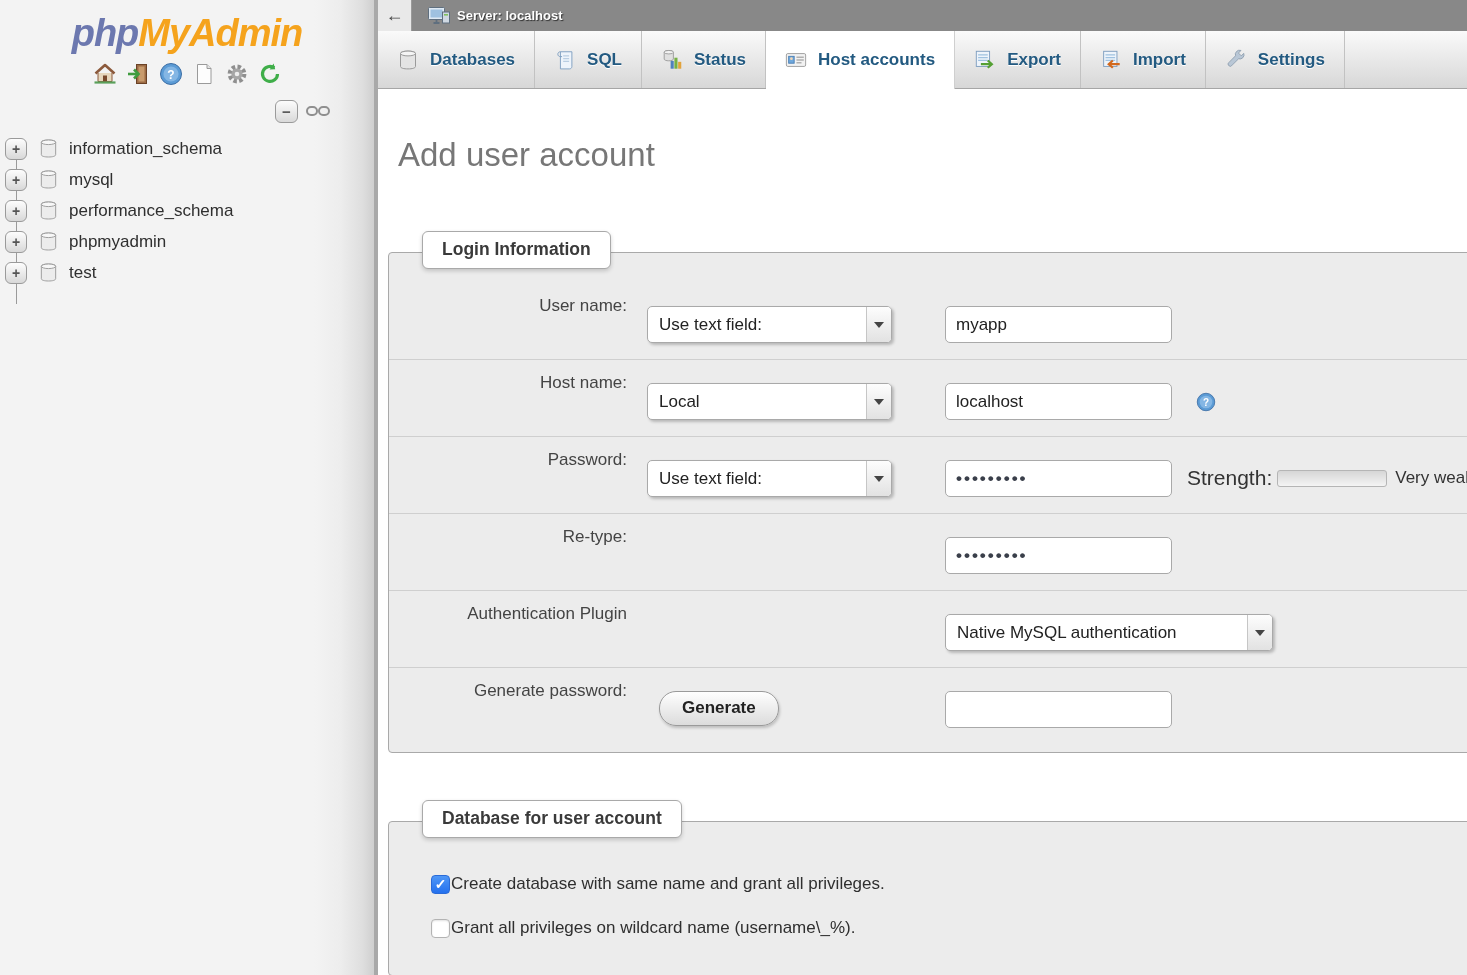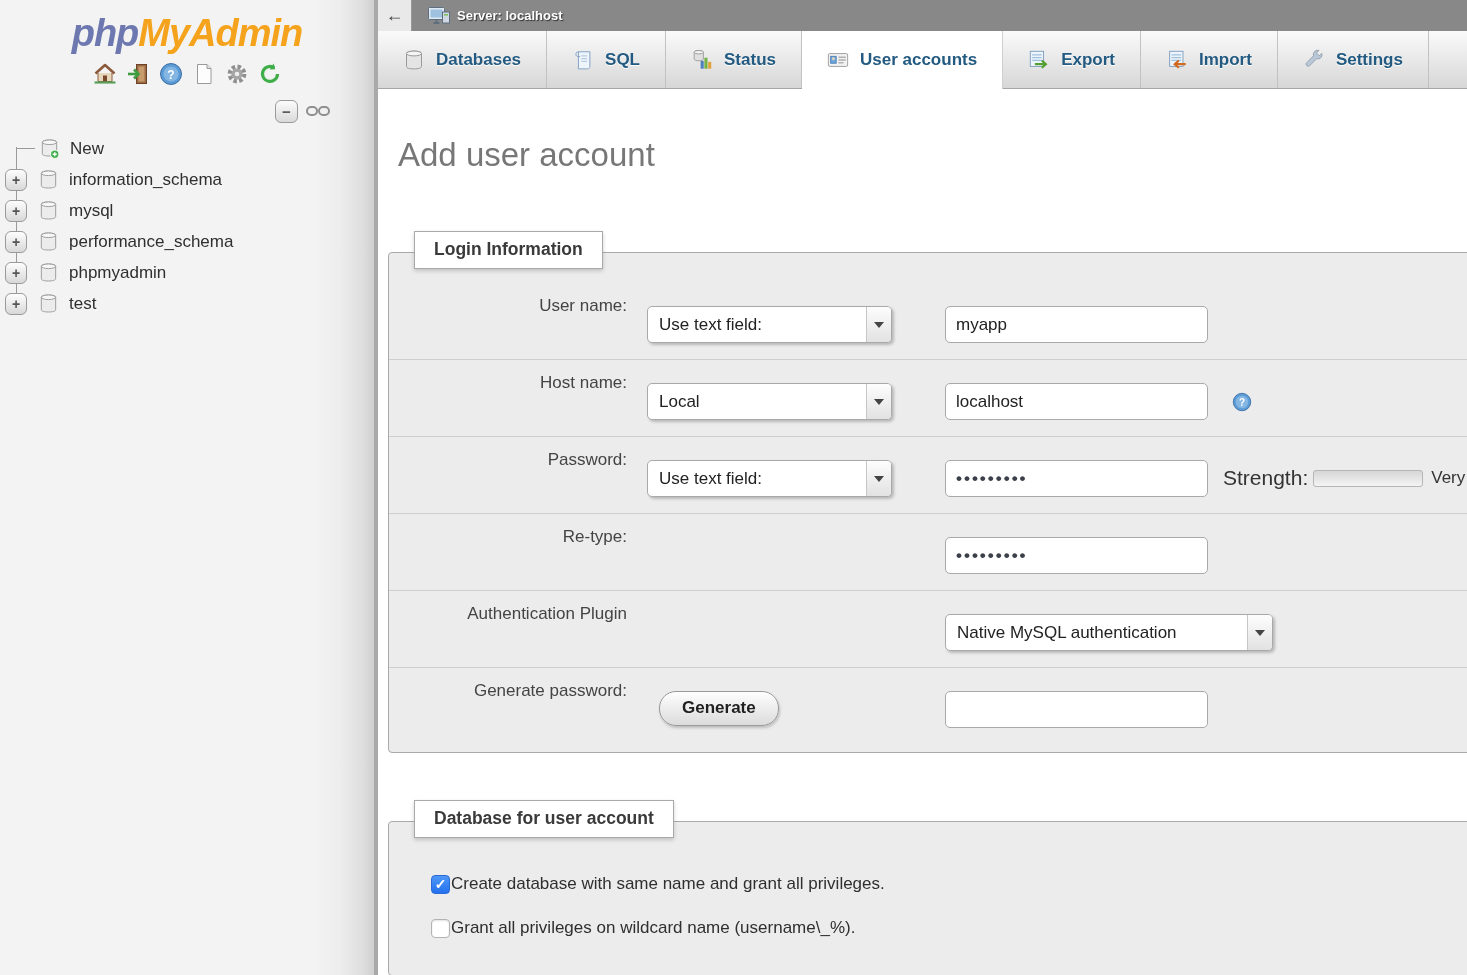--- a/index.html
+++ b/index.html
@@ -41,52 +41,52 @@
   .mainwrap { flex:1 1 auto; display:flex; flex-direction:column; min-width:0; }
   .topbar { height:31px; background:#888; display:flex; align-items:center; flex:0 0 auto; }
   .backbtn { width:34px; height:100%; background:#e9e9e9; border-right:1px solid #9a9a9a;
     display:flex; align-items:center; justify-content:center; font-size:18px; color:#444; cursor:pointer; }
   .server-ic { width:24px; height:22px; margin-left:15px; display:inline-flex; }
   .servertitle { color:#fff; font-weight:bold; font-size:13px; margin-left:6px;
     text-shadow:1px 1px 1px rgba(0,0,0,.65); cursor:pointer; }
 
   .tabbar { height:58px; background:linear-gradient(#fafafa,#d7d7d7); border-bottom:1px solid #a6a6a6;
     display:flex; align-items:stretch; flex:0 0 auto; }
-  .tab { display:flex; align-items:center; gap:11px; padding:0 25px; border-right:1px solid #c2c2c2;
+  .tab { display:flex; align-items:center; gap:11px; padding:0 19px; border-right:1px solid #c2c2c2;
     cursor:pointer; position:relative; }
   .tab .ticon { width:22px; height:22px; display:inline-flex; }
   .tab .ticon svg { width:100%; height:100%; }
   .tab .tlbl { font-size:17px; font-weight:bold; color:#235a81; text-shadow:0 1px 0 #fff; white-space:nowrap; }
   .tab.active { background:#fff; margin-bottom:-1px; z-index:2; border-right:1px solid #cfcfcf; }
 
   .content { flex:1 1 auto; background:#fff; position:relative; overflow:hidden; padding-left:10px; }
   h1.pagetitle { font-size:33px; font-weight:400; color:#777; margin:44px 0 0 10px; line-height:44px; }
 
   .fieldset { position:relative; width:1300px; background:#ececec; border:1px solid #a9a9a9;
     border-radius:4px; }
-  .fieldset .legend { position:absolute; top:-22px; left:25px; background:#fff; border:1px solid #a9a9a9;
-    border-radius:0; padding:7px 19px 8px; font-size:17.5px; font-weight:bold; color:#3a3a3a;
+  .fieldset .legend { position:absolute; top:-22px; left:33px; background:#fff; border:1px solid #a9a9a9;
+    border-radius:6px; padding:7px 19px 8px; font-size:17.5px; font-weight:bold; color:#3a3a3a;
     box-shadow:0 2px 4px rgba(0,0,0,.18); z-index:2; }
   .fs-login { margin-top:75px; padding:30px 0 8px; }
   .frow { display:flex; align-items:flex-start; padding:10px 0 16px; }
   .frow + .frow { border-top:1px solid #cfcfcf; }
   .flabel { width:238px; text-align:right; font-size:17px; color:#444; padding-top:3px; flex:0 0 auto; }
   .fctrls { display:flex; align-items:flex-start; margin-left:20px; margin-top:13px; }
   .slot1 { width:286px; flex:0 0 auto; margin-right:12px; }
 
   .sel { height:37px; background:#fff; border:1px solid #a9a9a9; border-radius:5px; display:flex;
     align-items:center; cursor:pointer; box-shadow:2px 2px 3px rgba(0,0,0,.22); overflow:hidden; }
   .sel .sel-text { flex:1; padding-left:11px; font-size:17px; color:#222; white-space:nowrap; }
   .sel .sel-arrow { width:25px; height:100%; border-left:1px solid #c6c6c6;
     background:linear-gradient(#fdfdfd,#e2e2e2); display:flex; align-items:center; justify-content:center; }
   .tri { width:0; height:0; border-left:5px solid transparent; border-right:5px solid transparent;
     border-top:6px solid #444; }
   .sel.w245 { width:245px; } .sel.w328 { width:328px; }
 
-  .inp { width:263px; height:37px; background:#fff; border:1px solid #a9a9a9; border-radius:5px;
+  .inp { width:227px; height:37px; background:#fff; border:1px solid #a9a9a9; border-radius:5px;
     font-size:17px; color:#222; padding:0 10px; font-family:inherit; }
   .inp.pwd { letter-spacing:2px; font-weight:bold; color:#3a3f4a; }
 
   .helpicon { width:20px; height:20px; margin:9px 0 0 24px; display:inline-flex; cursor:pointer; }
 
   .strength-wrap { display:flex; align-items:center; margin-left:15px; margin-top:6px; }
   .strength-lbl { font-size:21px; color:#333; }
   .strength-bar { width:110px; height:17px; margin-left:5px; border:1px solid #b5b5b5; border-radius:3px;
     background:linear-gradient(#d6d6d6,#f4f4f4); overflow:hidden; }
   .strength-fill { height:100%; background:linear-gradient(#a9d36e,#7cbb43); }
@@ -164,32 +164,20 @@
     <span class="sqbtn">−</span>
     <span class="chain">
       <svg viewBox="0 0 24 16">
           <rect x="1" y="4" width="10" height="8" rx="4" fill="none" stroke="#8f8f8f" stroke-width="2"></rect>
           <rect x="13" y="4" width="10" height="8" rx="4" fill="none" stroke="#8f8f8f" stroke-width="2"></rect>
         </svg>
     </span>
   </div>
 
   <div class="tree">
-    <div class="trow newrow">
-      <span class="newtick"></span>
-      <span class="dbicon">
-        <svg viewBox="0 0 22 22">
-            <path d="M3.5 4.5c0-1.6 3.3-2.4 7.5-2.4s7.5.8 7.5 2.4v12c0 1.6-3.3 2.4-7.5 2.4s-7.5-.8-7.5-2.4z" fill="#ececec" stroke="#9a9a9a"></path>
-            <ellipse cx="11" cy="4.5" rx="7.5" ry="2.4" fill="#f7f7f7" stroke="#9a9a9a"></ellipse>
-            <circle cx="16.5" cy="17" r="4.4" fill="#3fae49" stroke="#fff"></circle>
-            <path d="M16.5 14.8v4.4M14.3 17h4.4" stroke="#fff" stroke-width="1.5"></path>
-          </svg>
-      </span>
-      <span class="tlabel">New</span>
-    </div>
     <div class="trow">
       <span class="expander">+</span>
       <span class="dbicon">
         <svg viewBox="0 0 22 22">
             <path d="M3.5 4.5c0-1.6 3.3-2.4 7.5-2.4s7.5.8 7.5 2.4v13c0 1.6-3.3 2.4-7.5 2.4s-7.5-.8-7.5-2.4z" fill="#ececec" stroke="#9a9a9a"></path>
             <ellipse cx="11" cy="4.5" rx="7.5" ry="2.4" fill="#f7f7f7" stroke="#9a9a9a"></ellipse>
           </svg>
       </span>
       <span class="tlabel">information_schema</span>
     </div>
@@ -286,21 +274,21 @@
     </div>
     <div class="tab active">
       <span class="ticon">
         <svg viewBox="0 0 24 24">
             <rect x="1.5" y="5" width="21" height="14" rx="1.5" fill="#f2f2f2" stroke="#9a9a9a"></rect>
             <rect x="4" y="8" width="6" height="7.5" fill="#6fa8dc" stroke="#4a7fb5"></rect>
             <circle cx="7" cy="10.5" r="1.5" fill="#f4d7b5"></circle>
             <path d="M12.5 9h8M12.5 12h8M12.5 15h5.5" stroke="#b0b0b0" stroke-width="1.5"></path>
           </svg>
       </span>
-      <span class="tlbl">User accounts</span>
+      <span class="tlbl">Host accounts</span>
     </div>
     <div class="tab">
       <span class="ticon">
         <svg viewBox="0 0 24 24">
             <rect x="2.5" y="2.5" width="14.5" height="16.5" fill="#eef4fb" stroke="#7c9cbf"></rect>
             <path d="M4.5 6.5h10.5M4.5 9.5h10.5M4.5 12.5h10.5" stroke="#9fc1e0" stroke-width="1.4"></path>
             <path d="M7.5 16.5h11" stroke="#54a033" stroke-width="2.4"></path>
             <path d="M15 12.5l4.5 4-4.5 4" fill="none" stroke="#54a033" stroke-width="2.4"></path>
           </svg>
       </span>

